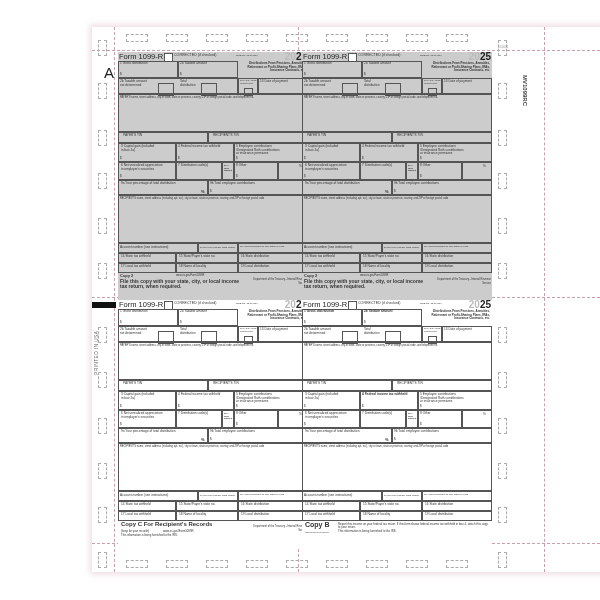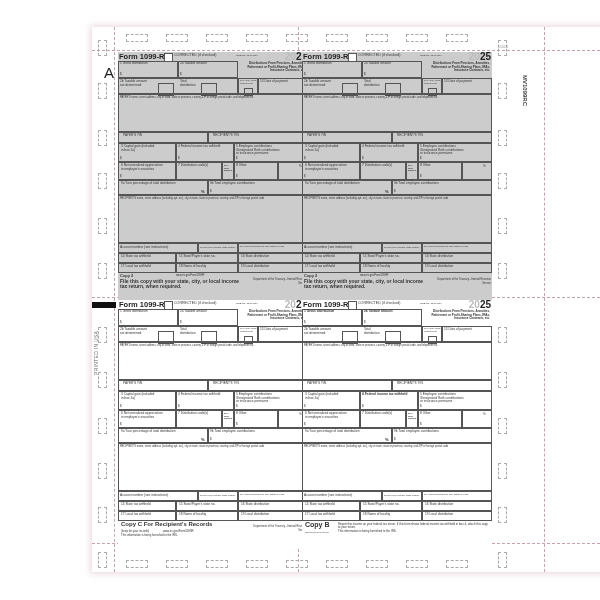--- a/index.html
+++ b/index.html
@@ -12,21 +12,21 @@
   .letterA{position:absolute;left:104px;top:64px;font-size:15px;color:#222;}
   .printed{position:absolute;left:93px;top:375px;font-size:5px;color:#666;transform:rotate(-90deg);transform-origin:left top;white-space:nowrap;letter-spacing:.3px;}
   .mvcode{position:absolute;left:528px;top:75px;font-size:6px;color:#444;transform:rotate(90deg);transform-origin:left top;white-space:nowrap;font-weight:bold;}
   .blackbar{position:absolute;left:92px;top:302px;width:24px;height:6px;background:#111;}
   .formcode{position:absolute;left:498px;top:45px;font-size:3px;color:#999;}
 
   .form{position:absolute;width:190px;height:248px;font-size:3.2px;color:#333;overflow:hidden;}
   .form.grey{background:#ccc;}
   .form .b{position:absolute;border:0.6px solid #555;box-sizing:border-box;}
   .form .lbl{position:absolute;font-size:3.2px;line-height:3.6px;color:#333;white-space:pre-line;}
-  .form .title{position:absolute;left:1px;top:0;font-size:7.5px;font-weight:bold;color:#222;}
+  .form .title{position:absolute;left:1px;top:0;font-size:7.5px;font-weight:normal;color:#222;}
   .form .chk{position:absolute;width:7px;height:7px;border:0.7px solid #555;background:#fff;}
   .form .year{position:absolute;right:1px;top:-1px;font-size:10px;font-weight:bold;color:#222;}
   .form .year .light{color:#bbb;}
   .form .smallbox{position:absolute;border:0.7px solid #555;}
   .form .bold7{font-size:6.5px;font-weight:bold;line-height:6.5px;}
   .form .dollar{position:absolute;font-size:3px;}
 </style>
 </head>
 <body>
 

